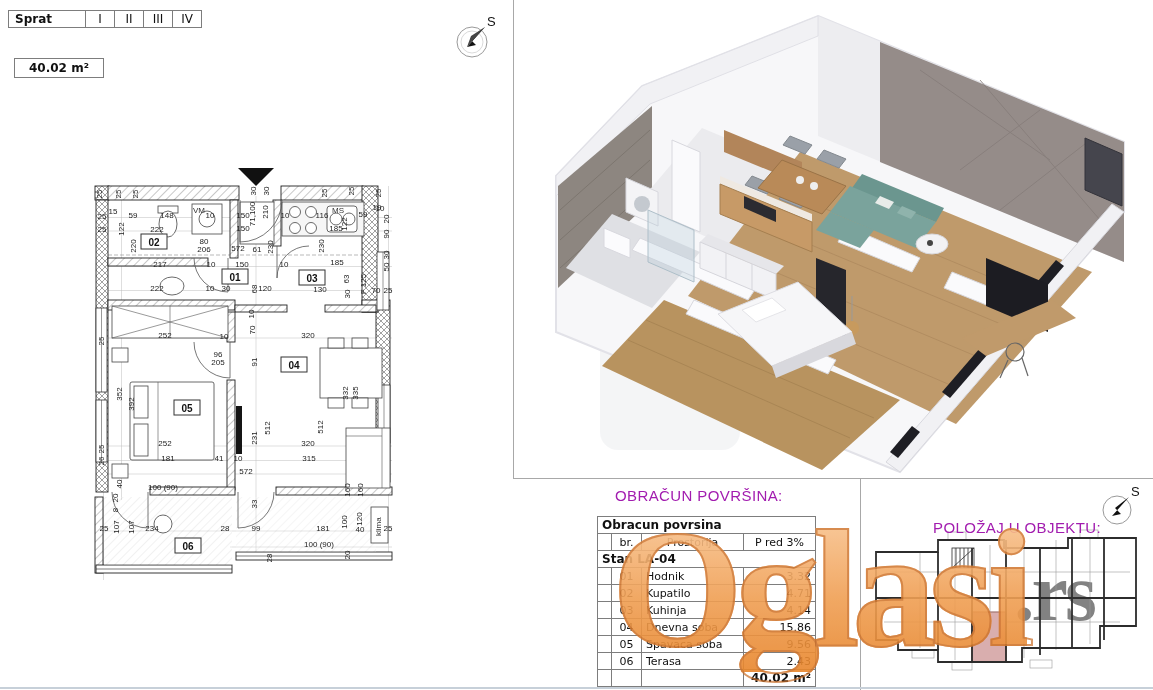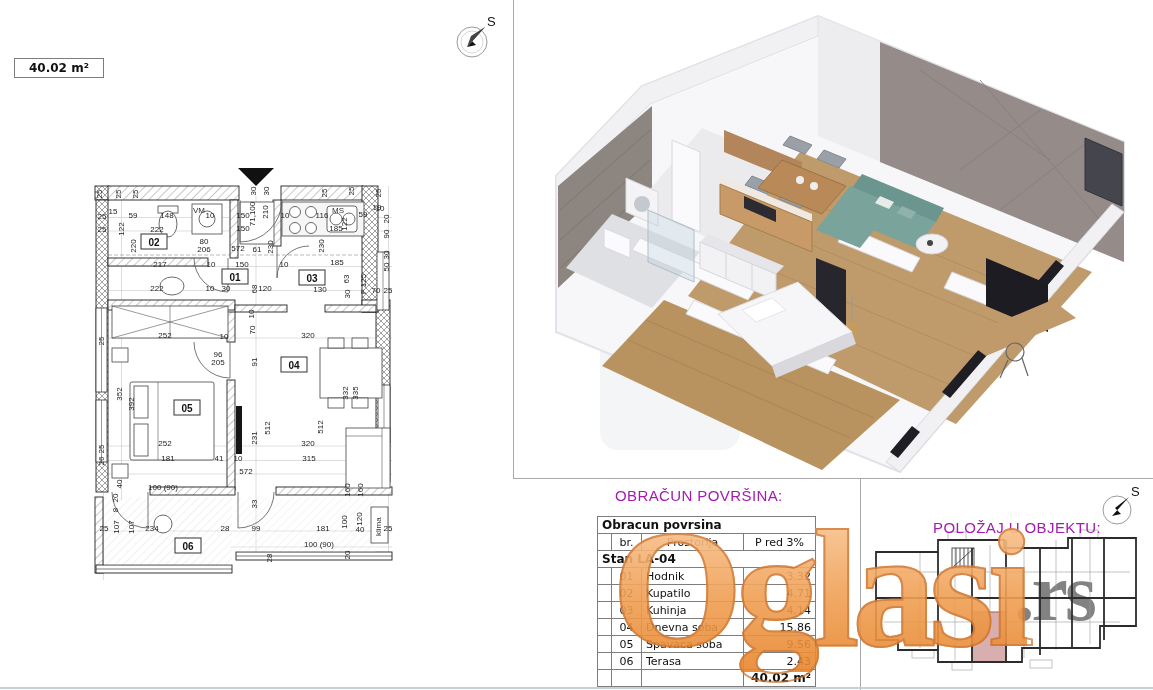--- a/index.html
+++ b/index.html
@@ -44,20 +44,27 @@
          line-height:1;letter-spacing:-3px;color:#636363;opacity:.8;z-index:5;pointer-events:none;}
   .nopoint{pointer-events:none;}
 </style>
 </head>
 <body>
 
 <div id="stage">
 
   <table class="abs info-table">
       <tbody>
+        <tr>
+          <th>Sprat</th>
+          <td>I</td>
+          <td>II</td>
+          <td>III</td>
+          <td>IV</td>
+        </tr>
       </tbody>
     </table>
   <div class="abs area-badge">40.02 m²</div>
 
   <svg class="abs nopoint" style="left:0;top:0;width:513px;height:690px;z-index:2" viewBox="0 0 513 690">
     <defs>
       <pattern id="h1" width="6" height="6" patternUnits="userSpaceOnUse" patternTransform="rotate(45)">
         <rect width="6" height="6" fill="#fff"></rect>
           <line x1="0" y1="0" x2="0" y2="6" stroke="#9a9a9a" stroke-width="1.1"></line>
       </pattern>

